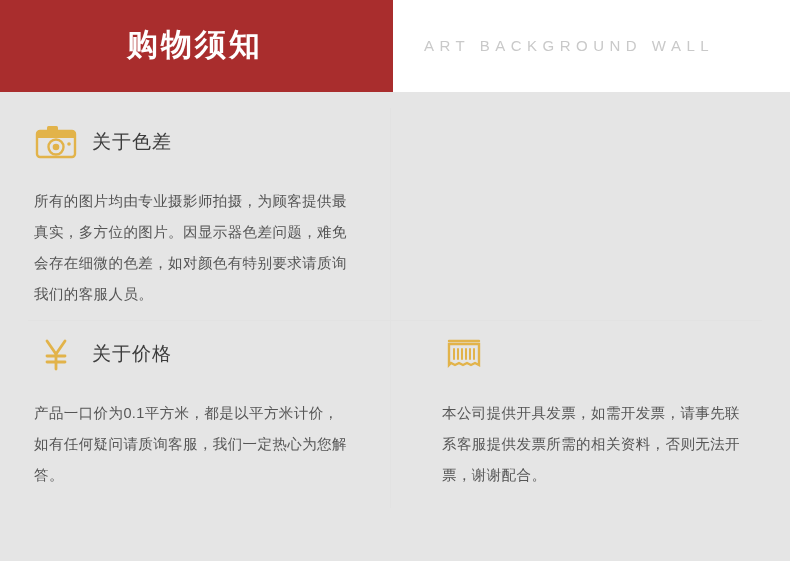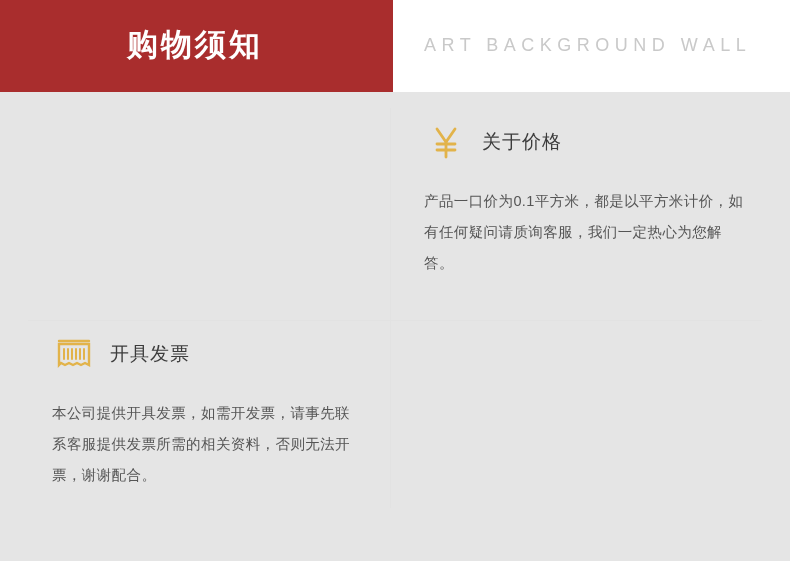--- a/index.html
+++ b/index.html
@@ -46,21 +46,21 @@
     flex: 1;
     background: #ffffff;
     position: relative;
     display: flex;
     flex-direction: column;
     justify-content: center;
     padding-left: 34px;
   }
   .header-sub {
     color: #c9c9c9;
-    font-size: 18px;
+    font-size: 15px;
     letter-spacing: 5.5px;
     margin-bottom: 2px;
   }
   .header-notice-row {
     display: flex;
     align-items: center;
   }
   .header-notice {
     color: #c9c9c9;
     font-size: 29px;
@@ -163,20 +163,36 @@
       <div class="title">购物须知</div>
     </div>
     <div class="header-right">
       <div class="header-tick"></div>
       <div class="header-sub">ART BACKGROUND WALL</div>
     </div>
   </div>
 
   <div class="grid">
 
+    <div class="cell col-left">
+      <div class="item-head">
+        <div class="icon-box">
+          <svg width="44" height="44" viewBox="0 0 44 44" class="gold">
+            <rect x="3" y="11" width="38" height="26" rx="3" ry="3" fill="none" stroke="#e2b34a" stroke-width="2.4"></rect>
+            <rect x="3" y="11" width="38" height="7" fill="#e2b34a"></rect>
+            <rect x="13" y="6" width="11" height="5" rx="1.5" fill="#e2b34a"></rect>
+            <circle cx="22" cy="27" r="7.5" fill="none" stroke="#e2b34a" stroke-width="2.4"></circle>
+            <circle cx="22" cy="27" r="3.3" fill="#e2b34a"></circle>
+            <circle cx="35" cy="24" r="1.8" fill="#e2b34a"></circle>
+          </svg>
+        </div>
+        <div class="item-title">关于色差</div>
+      </div>
+      <div class="item-body">所有的图片均由专业摄影师拍摄，为顾客提供最真实，多方位的图片。因显示器色差问题，难免会存在细微的色差，如对颜色有特别要求请质询我们的客服人员。</div>
+    </div>
 
     <div class="cell col-right">
     </div>
 
     <div class="cell col-left">
       <div class="item-head">
         <div class="icon-box">
           <svg width="44" height="44" viewBox="0 0 44 44" class="gold">
             <g stroke="#e2b34a" stroke-width="2.8" fill="none" stroke-linecap="round">
               <path d="M13 9 L22 22 L31 9"></path>
@@ -200,21 +216,20 @@
               <path d="M12 17 V27"></path>
               <path d="M16 17 V27"></path>
               <path d="M20 17 V27"></path>
               <path d="M24 17 V27"></path>
               <path d="M28 17 V27"></path>
               <path d="M32 17 V27"></path>
             </g>
             <path d="M7 9 H37" stroke="#e2b34a" stroke-width="2.4" stroke-linecap="round"></path>
           </svg>
         </div>
-        <div class="item-title">开具发票</div>
       </div>
       <div class="item-body">本公司提供开具发票，如需开发票，请事先联系客服提供发票所需的相关资料，否则无法开票，谢谢配合。</div>
     </div>
 
   </div>
 
   <div class="vline"></div>
   <div class="hline"></div>
 </div>
 

